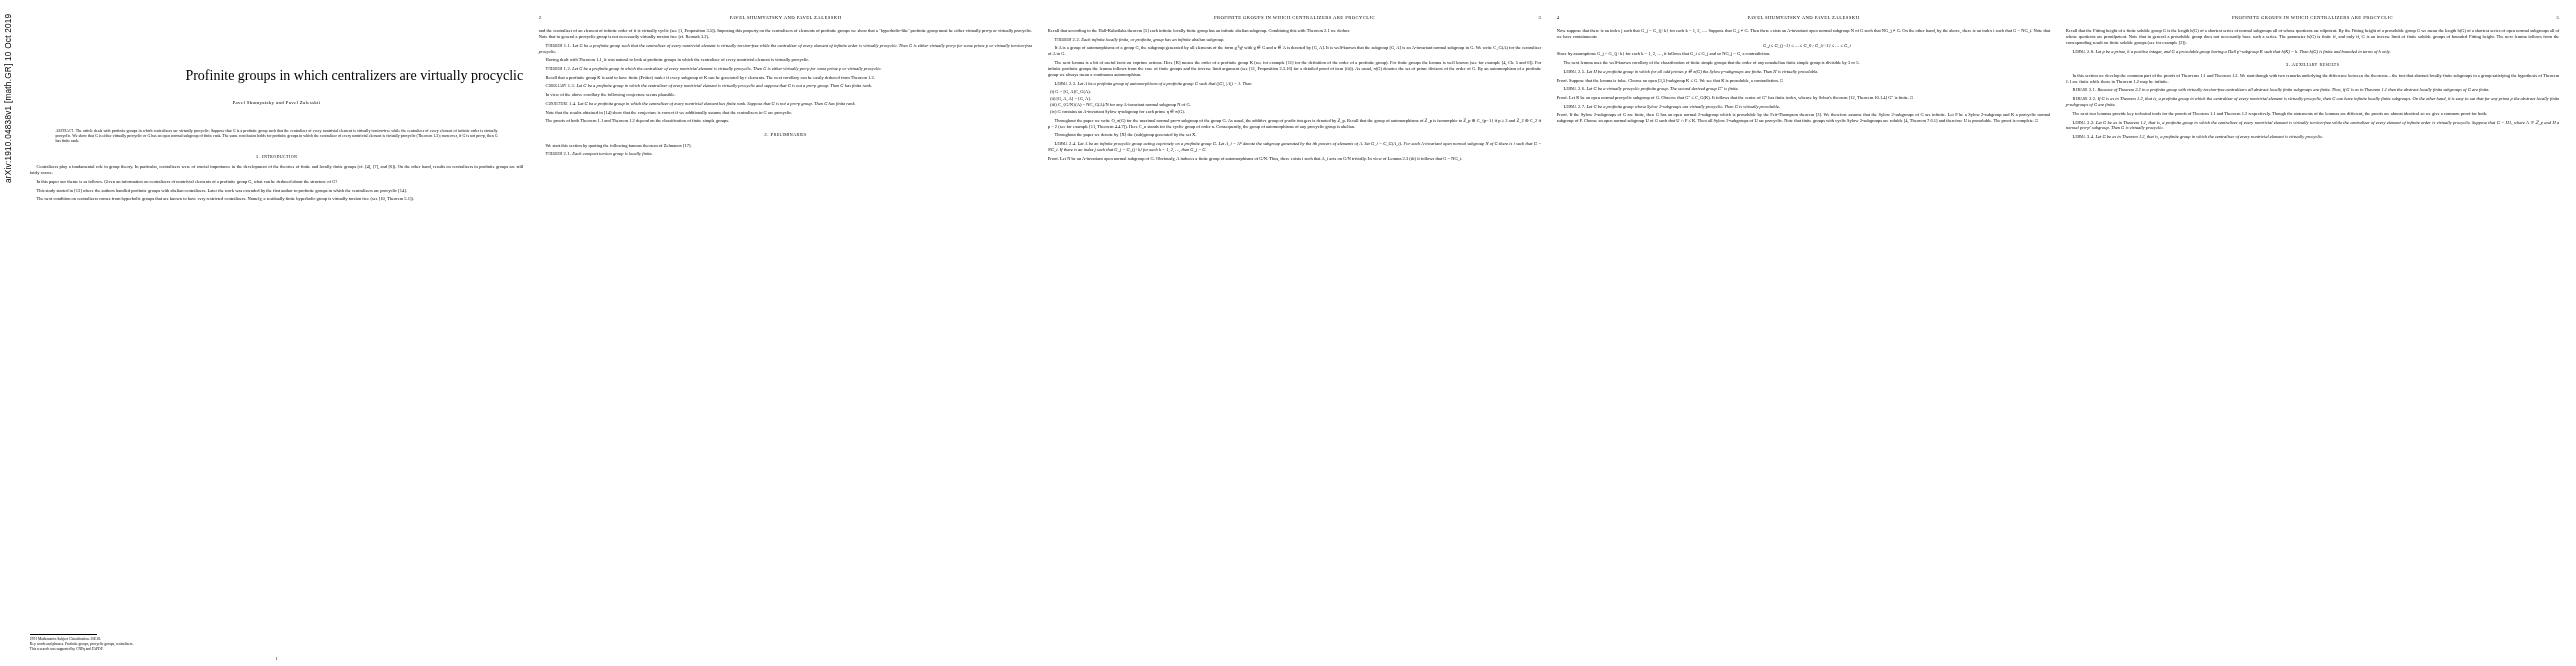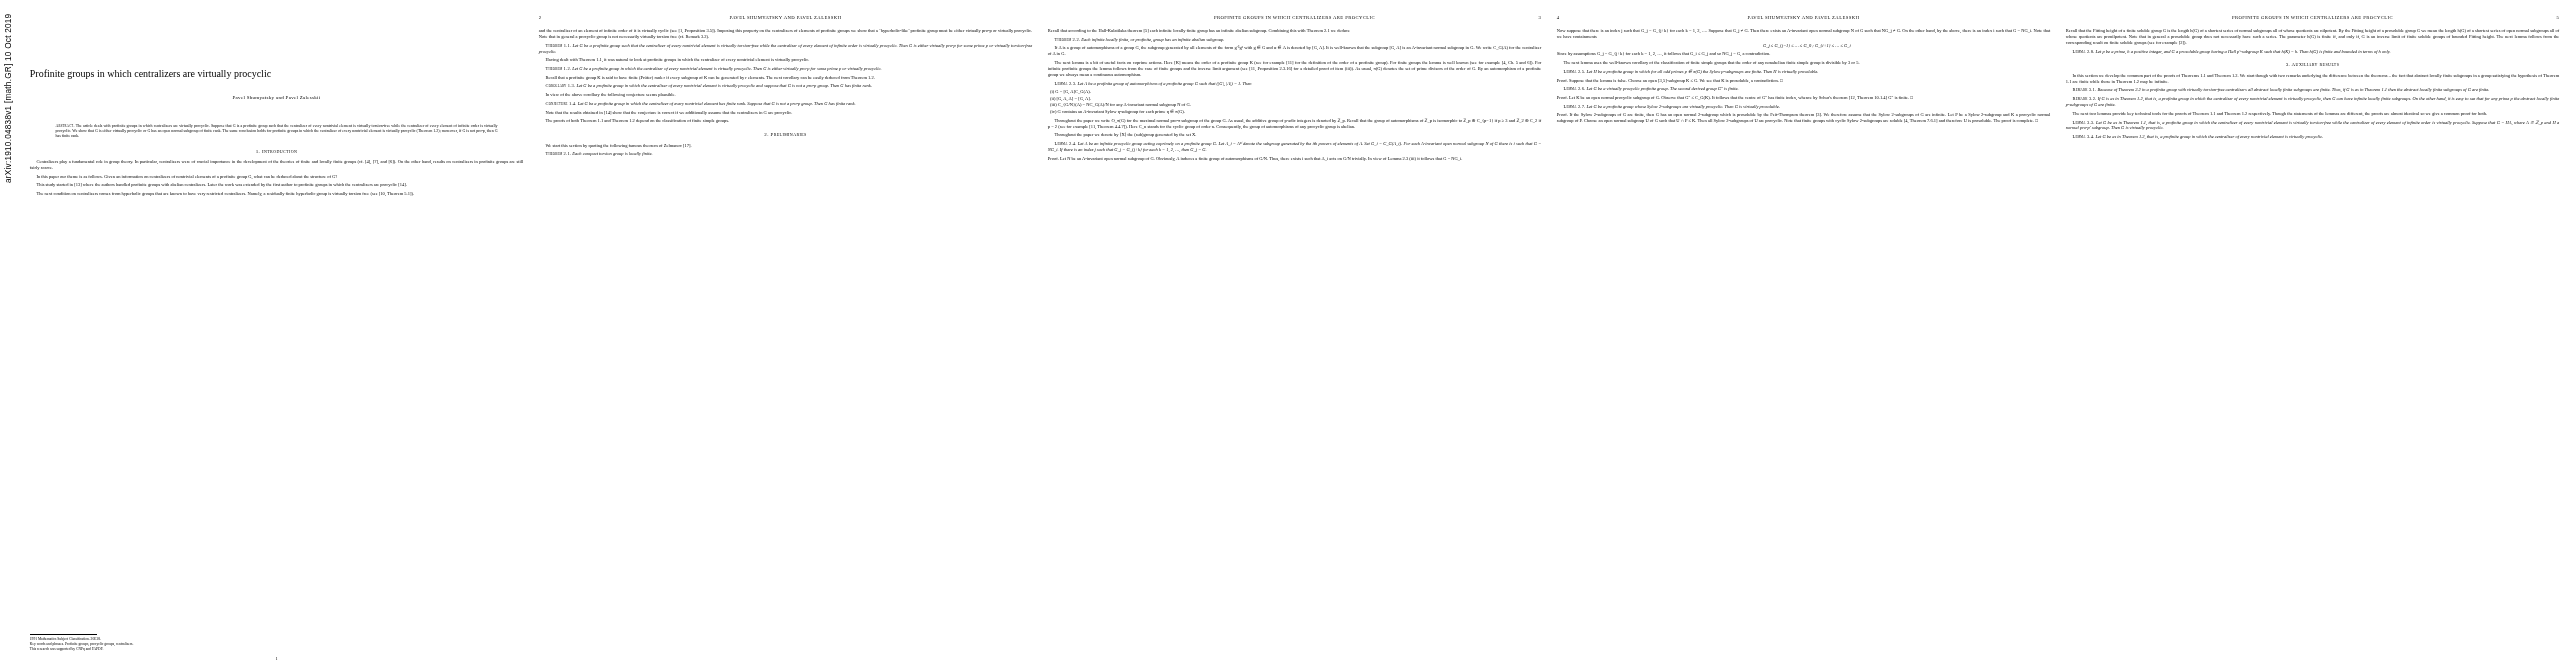--- a/index.html
+++ b/index.html
@@ -27,21 +27,21 @@
   .runhead .pg{width:13.3px;}
   .runhead .pg.l{text-align:left;}
   .runhead .pg.r{text-align:right;}
   .col{
     font-size:4.5px;line-height:1.32;text-align:justify;color:#000;
     hyphens:auto;
   }
   .col p{margin:0 0 2.8px 0;text-indent:6.7px;}
   .col p.noind{text-indent:0;}
   .title{
-    font-size:10px;text-align:left;line-height:1.3;margin:67px 0 14.5px 0;
+    font-size:14px;text-align:right;line-height:1.3;margin:67px 0 14.5px 0;
     font-family:"Liberation Serif", serif;
   }
   .authors{font-size:5px;text-align:center;letter-spacing:0.3px;margin-bottom:23px;}
   .abstract{
     margin:0 25.6px 0 25.6px;font-size:4px;line-height:1.34;text-align:justify;
   }
   .abstract .lab{font-variant:small-caps;letter-spacing:0.2px;}
   .sec{
     text-align:center;font-variant:small-caps;letter-spacing:0.4px;
     font-size:5px;margin:7.8px 0 3.9px 0;text-indent:0;

